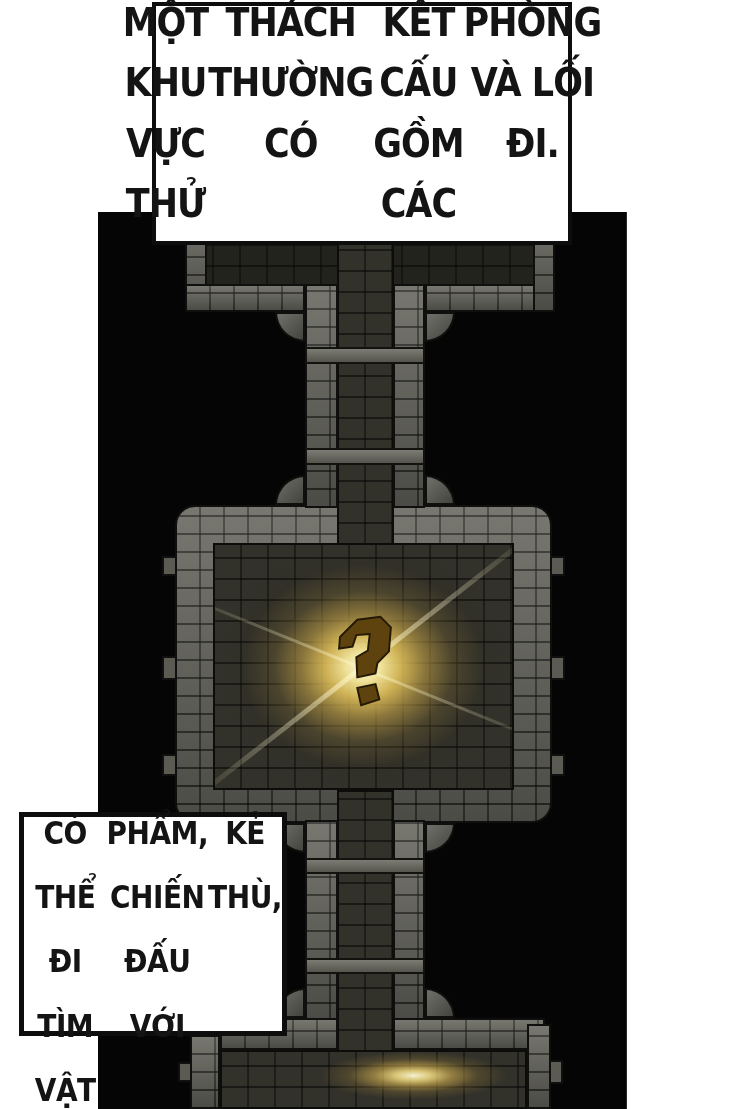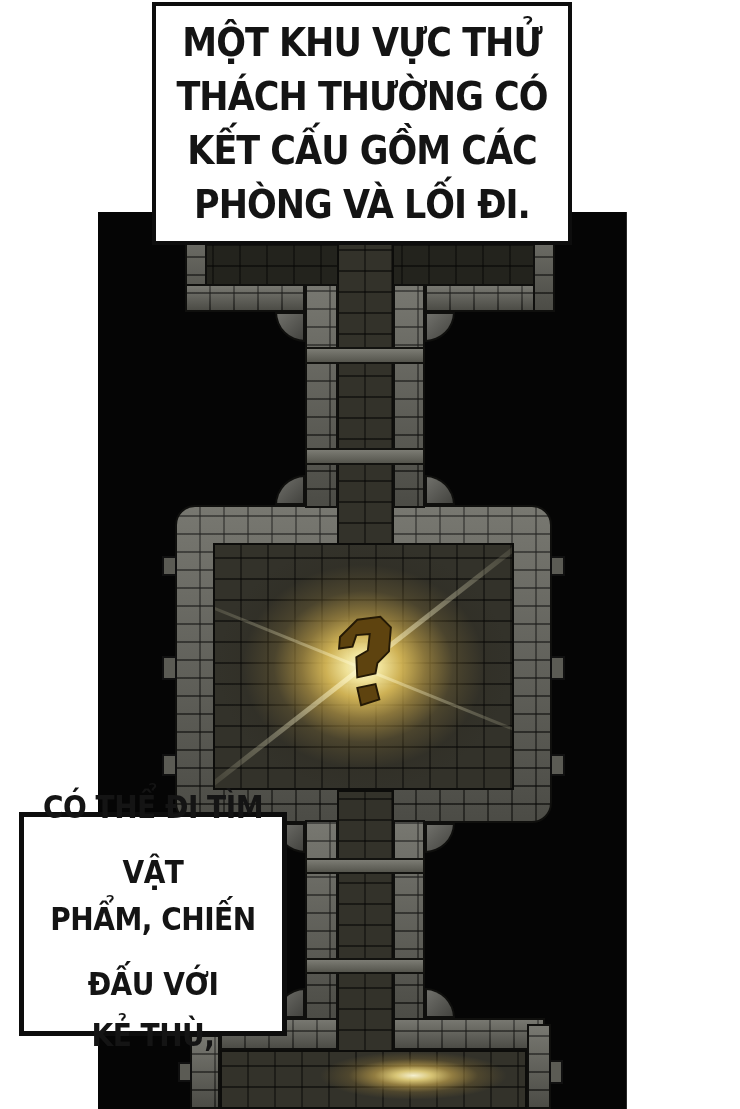--- a/index.html
+++ b/index.html
@@ -64,21 +64,21 @@
     left:175px;top:745px;width:270px;height:152px;
     background:radial-gradient(closest-side at 52% 78%,
       rgba(255,250,215,.95) 0%, rgba(244,222,130,.85) 14%,
       rgba(210,175,80,.6) 30%, rgba(130,108,52,.35) 50%, rgba(0,0,0,0) 72%);
   }
   #mid-interior{overflow:hidden;}
 
   
   .caption{
     background:#ffffff;border:4px solid #0d0d0d;z-index:10;
-    display:flex;flex-direction:column;justify-content:center;
+    display:flex;flex-direction:row;justify-content:center;
     text-align:center;color:#141414;font-weight:bold;
   }
   #top-box{left:152px;top:2px;width:420px;height:243px;}
   #bottom-box{left:19px;top:812px;width:268px;height:224px;border-width:5px;}
   #top-box .cap-line{font-size:35px;line-height:54px;letter-spacing:-1px;transform:scaleY(1.12);}
   #bottom-box .cap-line{font-size:28px;line-height:56px;letter-spacing:-0.5px;transform:scaleY(1.15);}
 </style>
 </head>
 <body>
 

